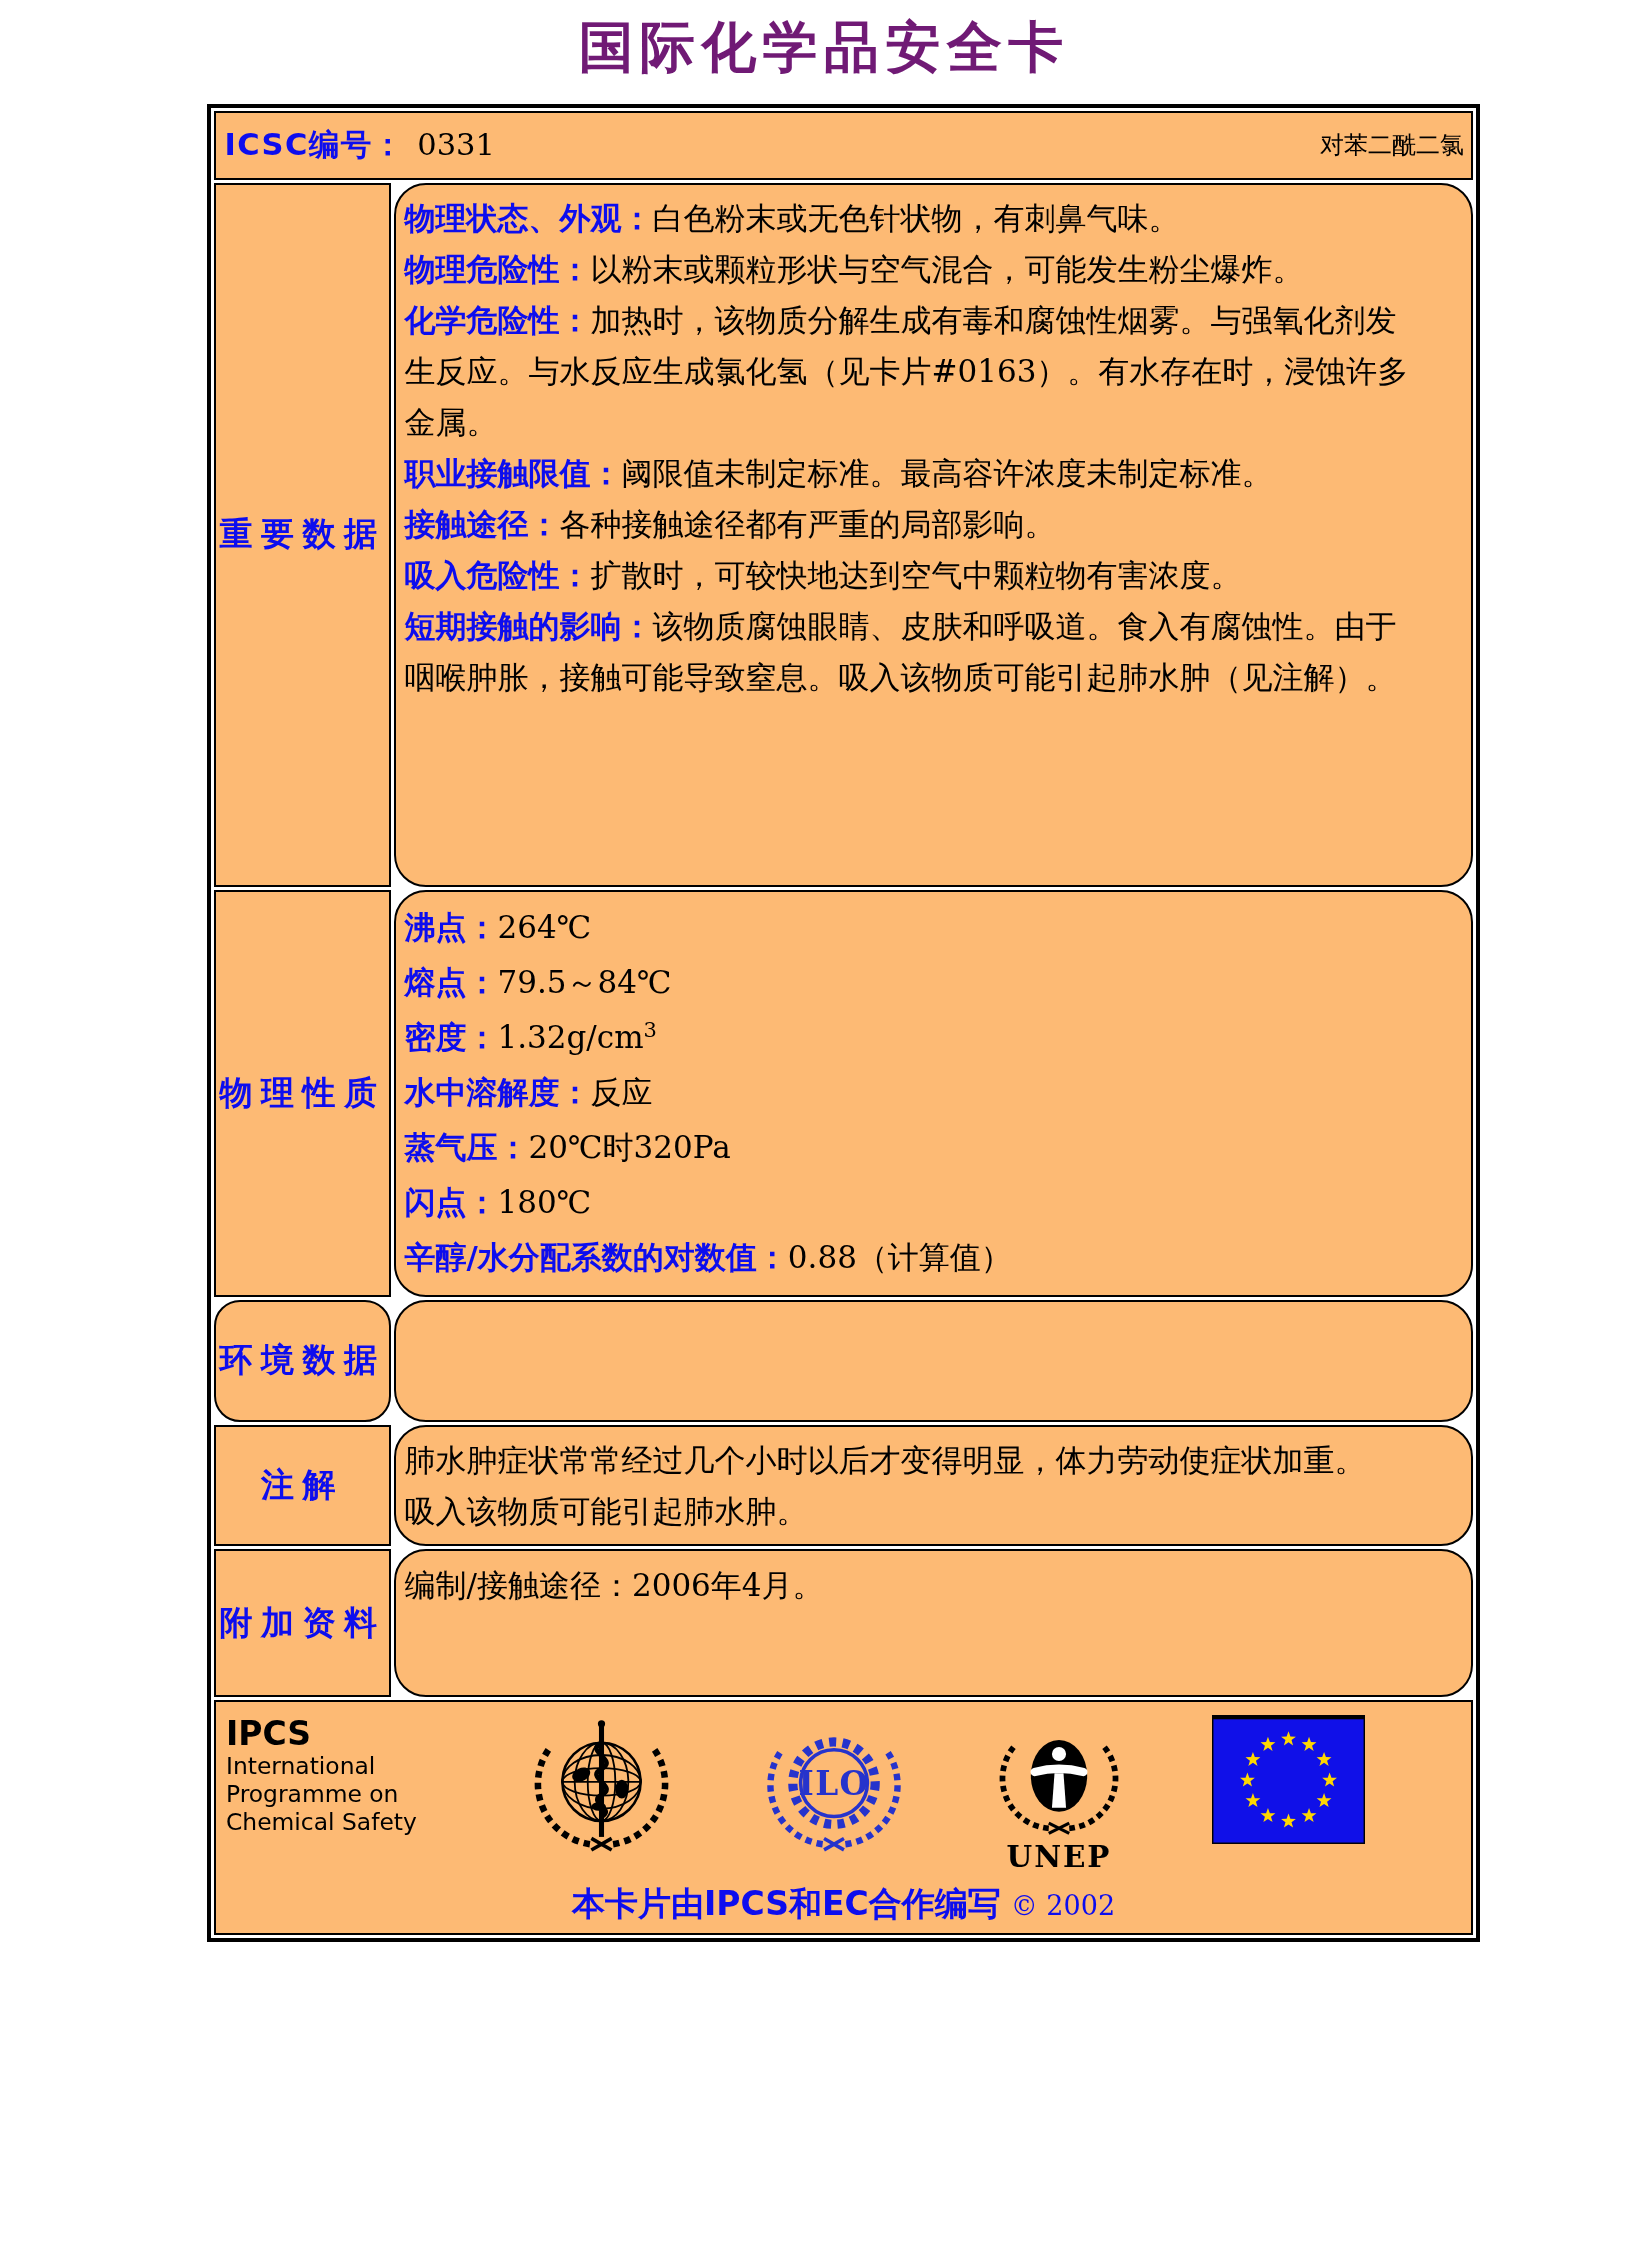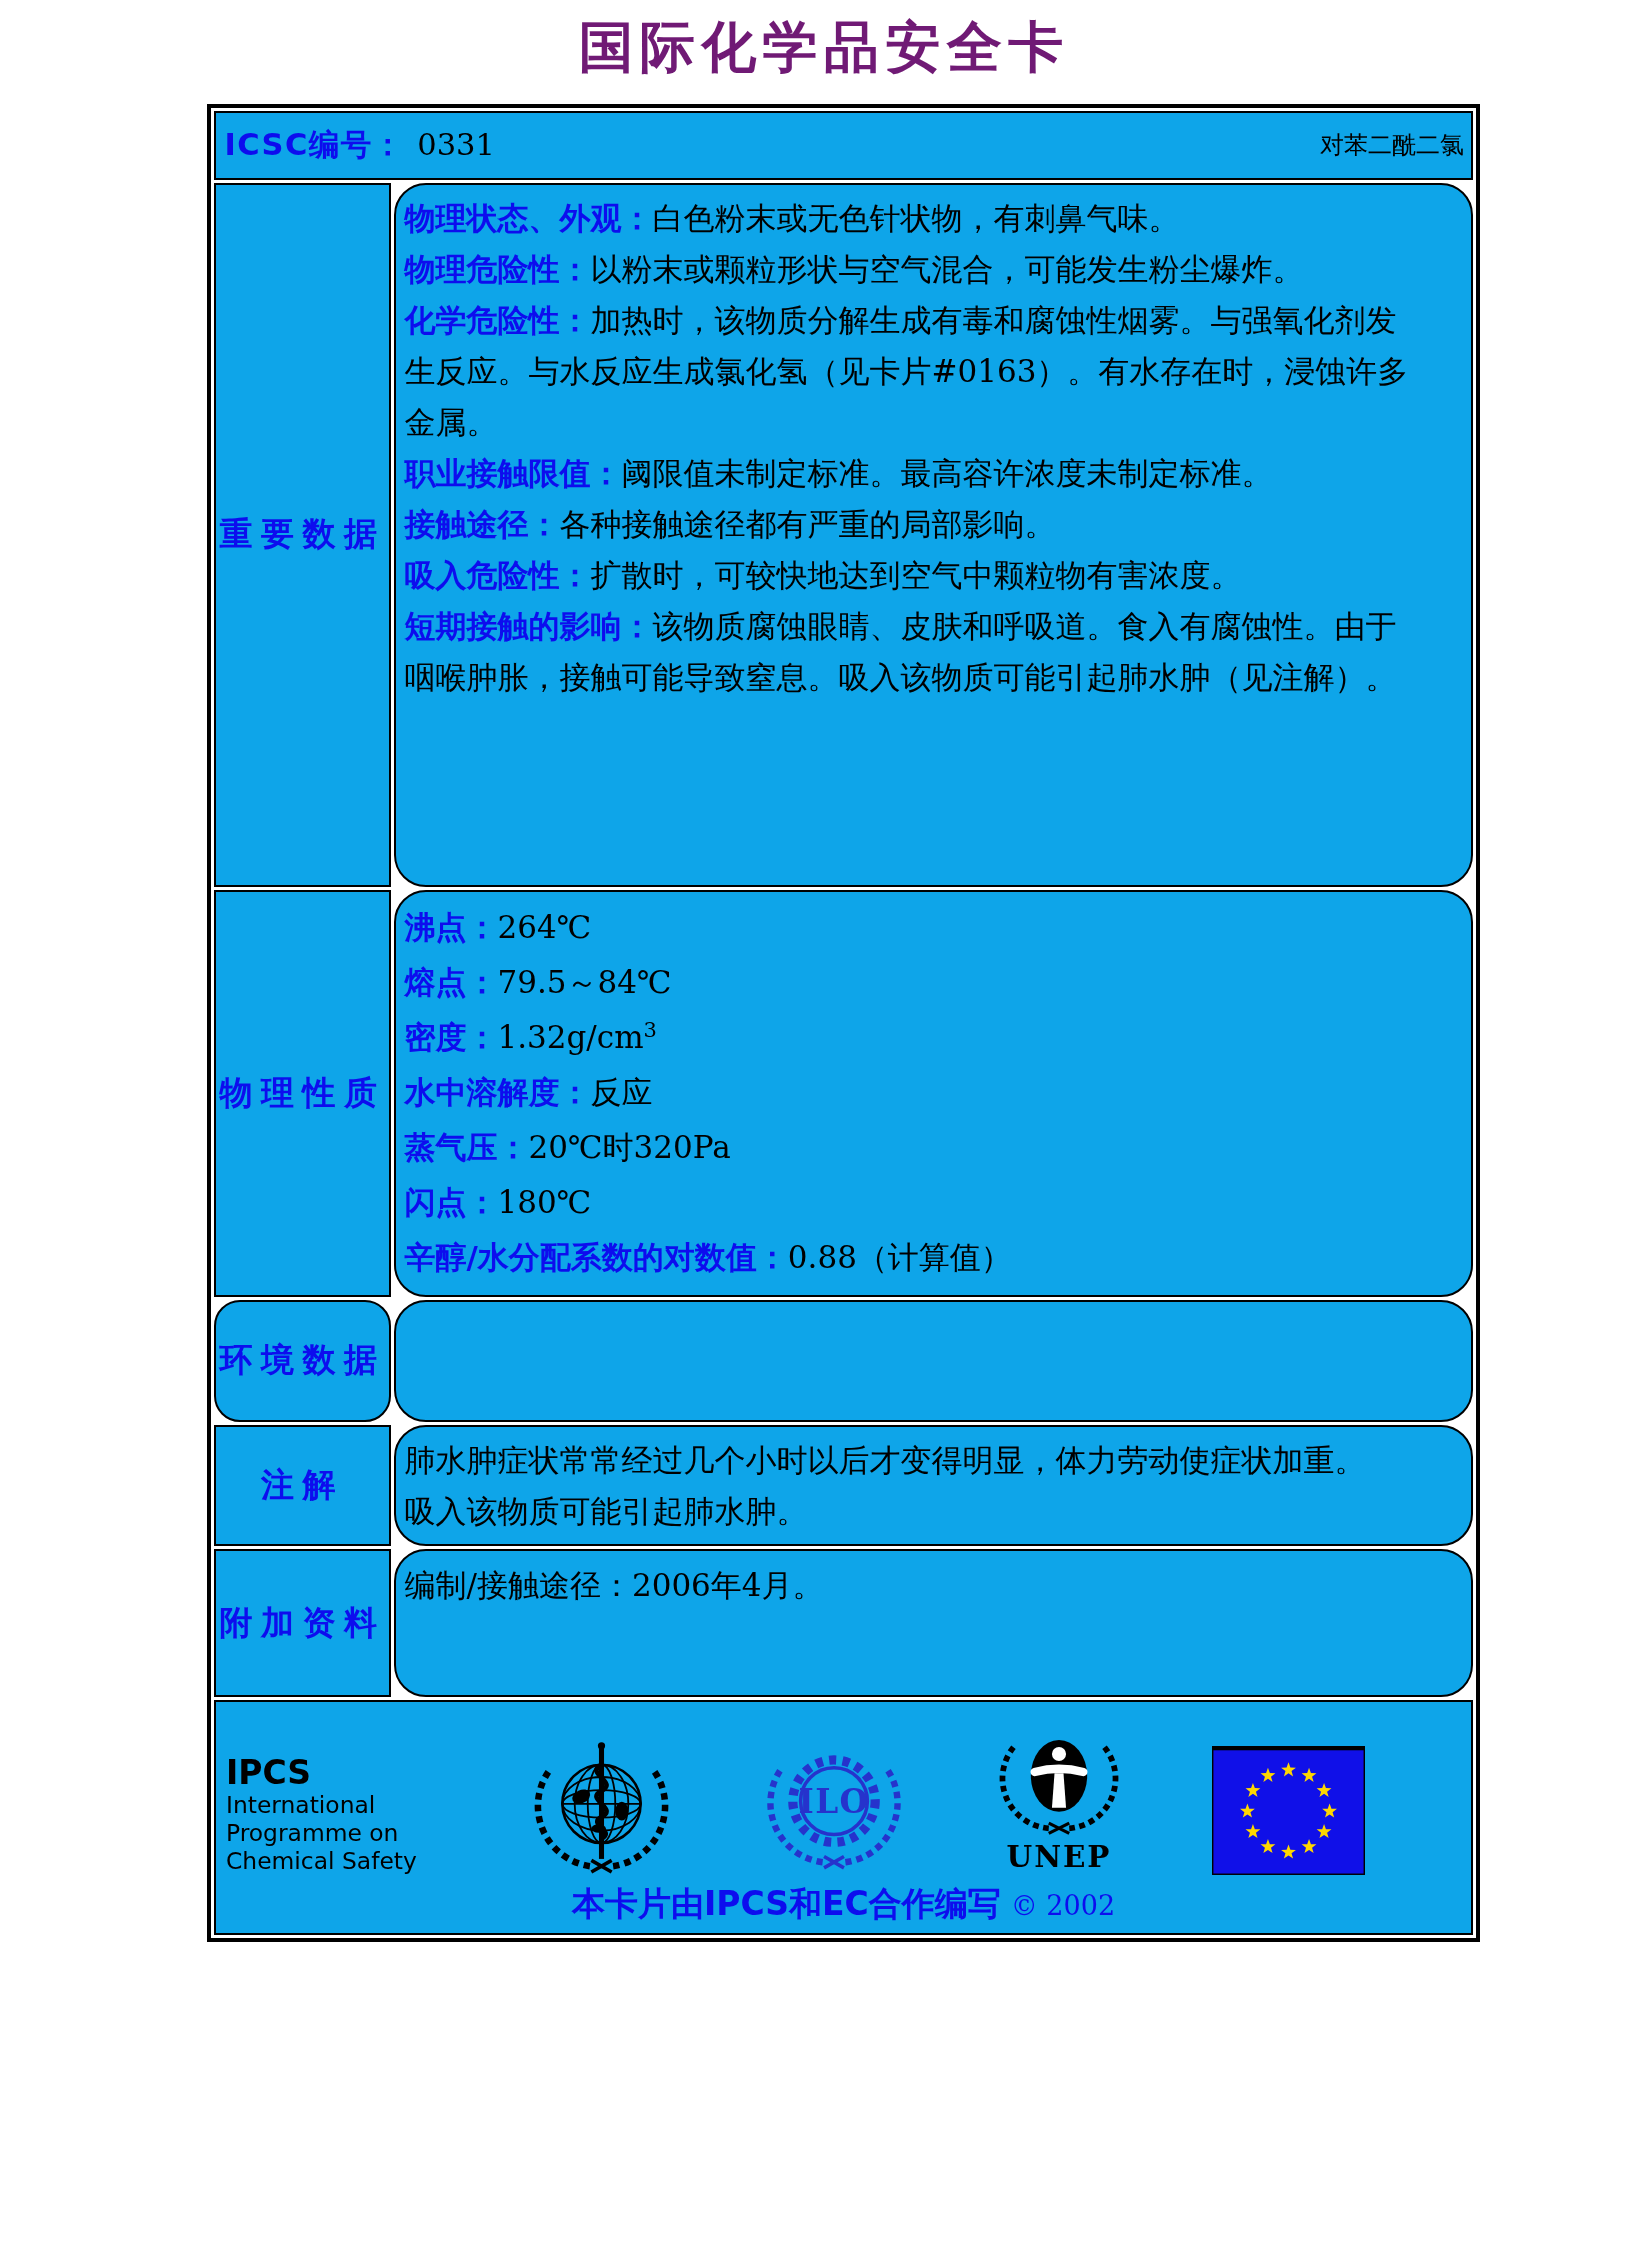--- a/index.html
+++ b/index.html
@@ -11,21 +11,21 @@
   .title{
     margin:11.3px auto 0;text-align:center;
     color:#701a75;font-size:55px;font-weight:bold;letter-spacing:6.4px;
     font-family:"DejaVu Serif","Liberation Serif",serif;
   }
   table.card{
     margin:18.4px 0 0 207px;width:1273px;table-layout:fixed;
     border:4.3px solid #000;border-spacing:3.5px;border-collapse:separate;background:#fff;
   }
   col.c1{width:177px;}
-  td{border:2.1px solid #000;background:#0ea5e9;overflow:hidden;margin-left:41px;}
+  td{border:2.1px solid #000;background:#fdba74;overflow:hidden;margin-left:41px;}
   td.rowlab{
     text-align:center;vertical-align:middle;color:#0d0dee;
     font-family:"DejaVu Sans","Liberation Sans",sans-serif;
     font-weight:bold;font-size:33px;letter-spacing:8.5px;
   }
   td.content{
     vertical-align:top;padding:8.5px 45px 7px 8.5px;
     font-size:31px;line-height:51px;border-radius:32px;
   }
   td.content p{margin:0;}
@@ -44,21 +44,21 @@
   }
   .hdr-num{font-size:30.5px;margin-left:12.8px;}
   .hdr-name{font-size:24px;}
   
   td.notes-cell{vertical-align:middle;}
   
   td.addinfo-cell{vertical-align:top;}
   
   td.logos-cell{height:193px;vertical-align:top;padding:10px 0 5.7px 0;}
   .logos-row{
-    display:flex;justify-content:space-between;align-items:flex-end;
+    display:flex;justify-content:space-between;align-items:flex-start;
     padding:2.8px 106px 0 10px;
   }
   .ipcs{font-family:"DejaVu Sans","Liberation Sans",sans-serif;width:213px;}
   .ipcs-t{font-weight:bold;font-size:33px;line-height:37px;}
   .ipcs-s{font-size:23.4px;line-height:28px;}
   .copyright{text-align:center;margin-top:7px;}
   .cp-main{
     color:#0d0dee;font-weight:bold;font-size:33px;
     font-family:"DejaVu Sans","Liberation Sans",sans-serif;
   }

